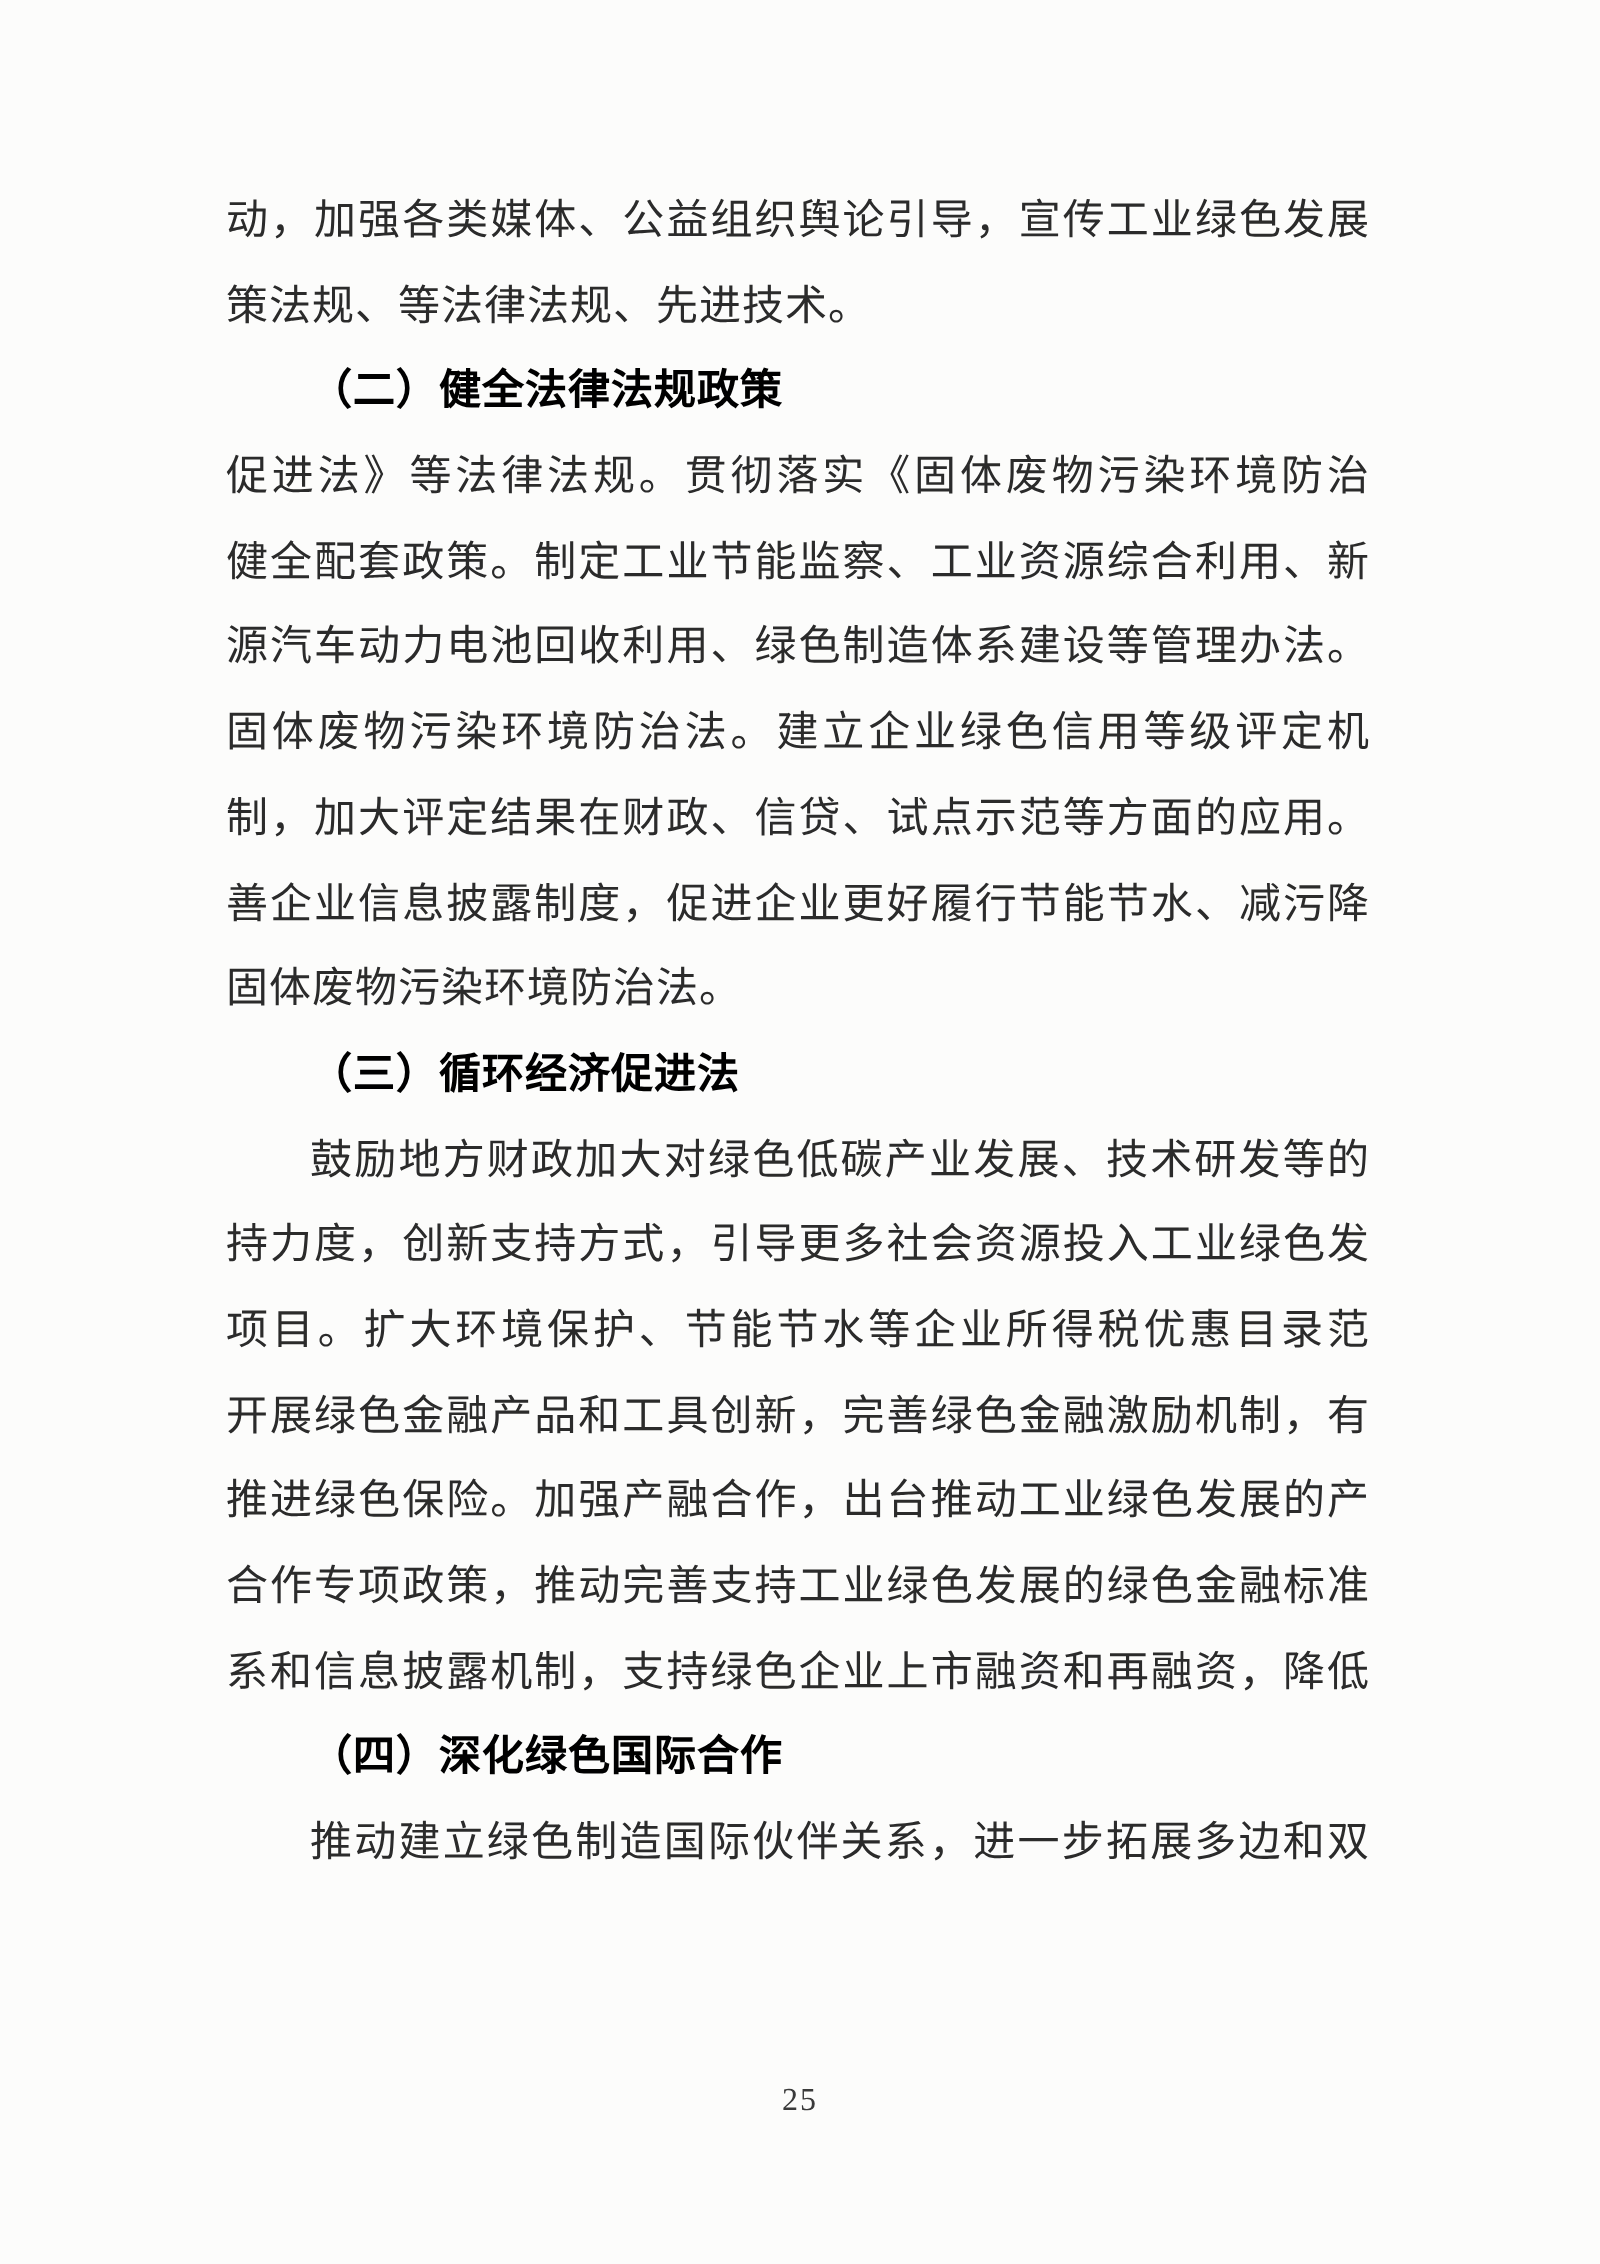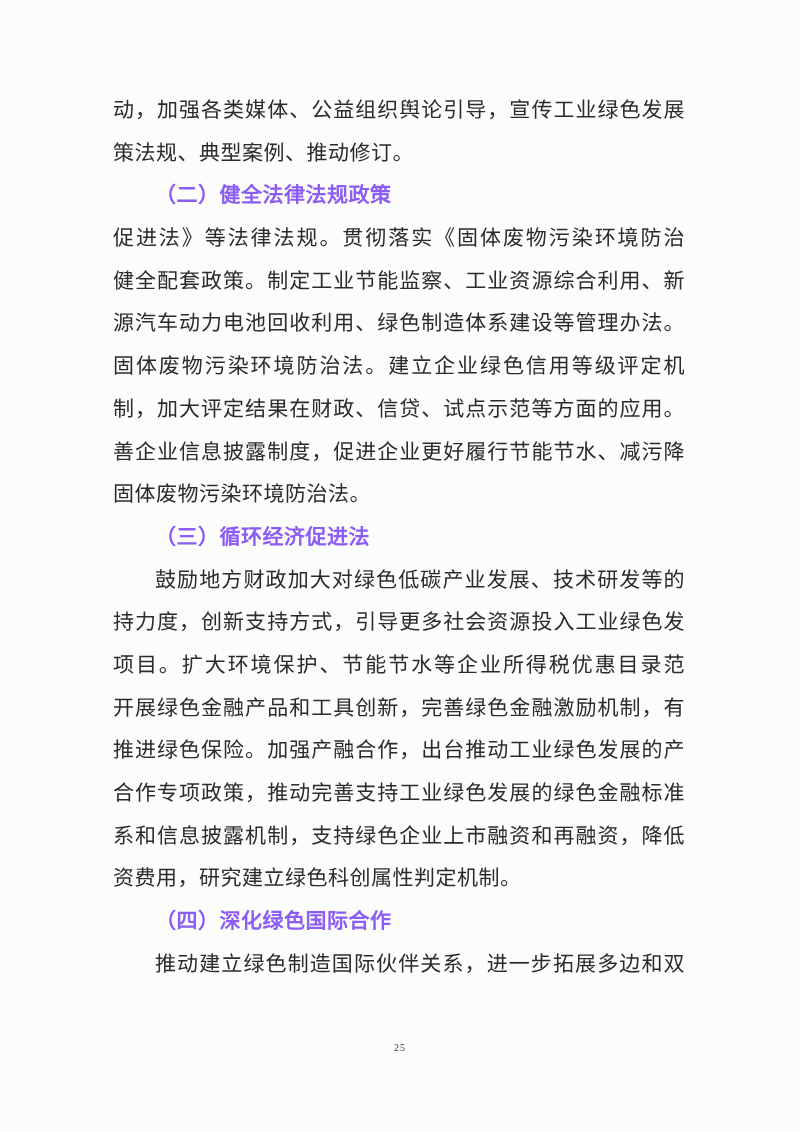--- a/index.html
+++ b/index.html
@@ -36,54 +36,53 @@
     text-align: justify;
     text-align-last: justify;
     overflow: hidden;
     height: 42.7px;
   }
   .line.indent {
     text-indent: 2em;
   }
   .line.heading {
     font-weight: 600;
-    color: #8b5cf6;
+    color: #000000;
   }
   .page-number {
     position: absolute;
     left: 0;
     right: 0;
     top: 1042px;
     text-align: center;
-    font-size: 10px;
+    font-size: 16px;
     color: #3a3a3a;
     letter-spacing: 1px;
   }
 </style>
 </head>
 <body>
 
 <div class="page">
   <div class="text-column">
       <div class="line justify">动，加强各类媒体、公益组织舆论引导，宣传工业绿色发展政</div>
-      <div class="line">策法规、典型案例、推动修订。</div>
+      <div class="line">策法规、等法律法规、先进技术。</div>
       <div class="line heading indent">（二）健全法律法规政策</div>
       <div class="line justify">促进法》等法律法规。贯彻落实《固体废物污染环境防治法》，</div>
       <div class="line justify">健全配套政策。制定工业节能监察、工业资源综合利用、新能</div>
       <div class="line justify">源汽车动力电池回收利用、绿色制造体系建设等管理办法。完</div>
       <div class="line justify">固体废物污染环境防治法。建立企业绿色信用等级评定机</div>
       <div class="line justify">制，加大评定结果在财政、信贷、试点示范等方面的应用。完</div>
       <div class="line justify">善企业信息披露制度，促进企业更好履行节能节水、减污降碳</div>
       <div class="line">固体废物污染环境防治法。</div>
       <div class="line heading indent">（三）循环经济促进法</div>
       <div class="line indent justify">鼓励地方财政加大对绿色低碳产业发展、技术研发等的支</div>
       <div class="line justify">持力度，创新支持方式，引导更多社会资源投入工业绿色发展</div>
       <div class="line justify">项目。扩大环境保护、节能节水等企业所得税优惠目录范围。</div>
       <div class="line justify">开展绿色金融产品和工具创新，完善绿色金融激励机制，有序</div>
       <div class="line justify">推进绿色保险。加强产融合作，出台推动工业绿色发展的产融</div>
       <div class="line justify">合作专项政策，推动完善支持工业绿色发展的绿色金融标准体</div>
       <div class="line justify">系和信息披露机制，支持绿色企业上市融资和再融资，降低融</div>
-      <div class="line">资费用，研究建立绿色科创属性判定机制。</div>
       <div class="line heading indent">（四）深化绿色国际合作</div>
       <div class="line indent justify">推动建立绿色制造国际伙伴关系，进一步拓展多边和双边</div>
     </div>
   <div class="page-number">25</div>
 </div>
 
 </body></html>

